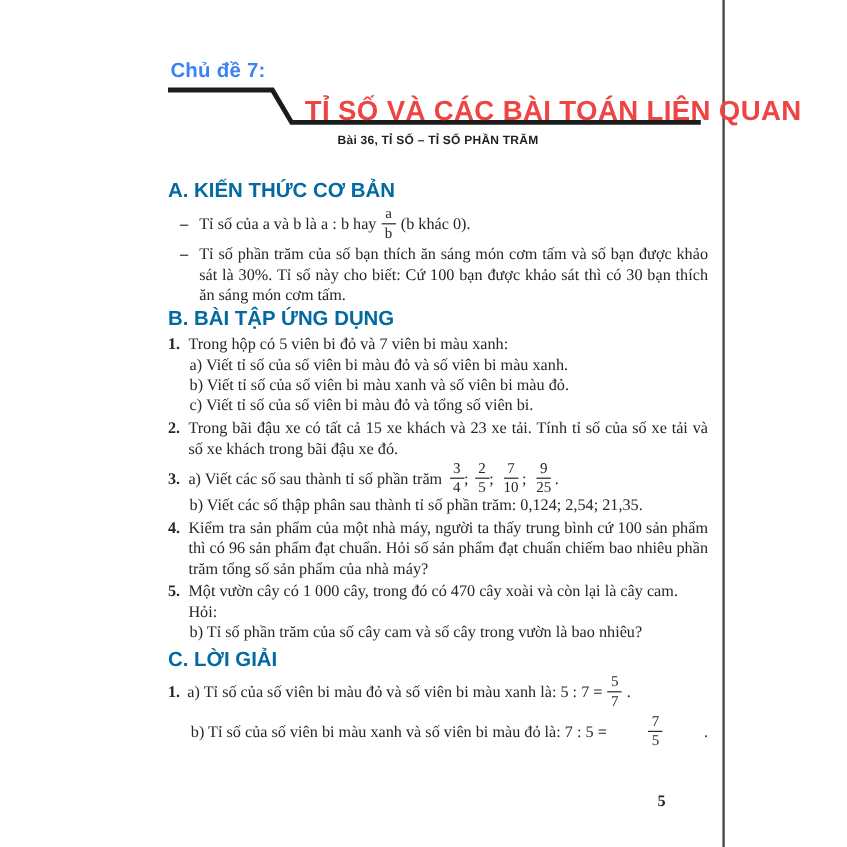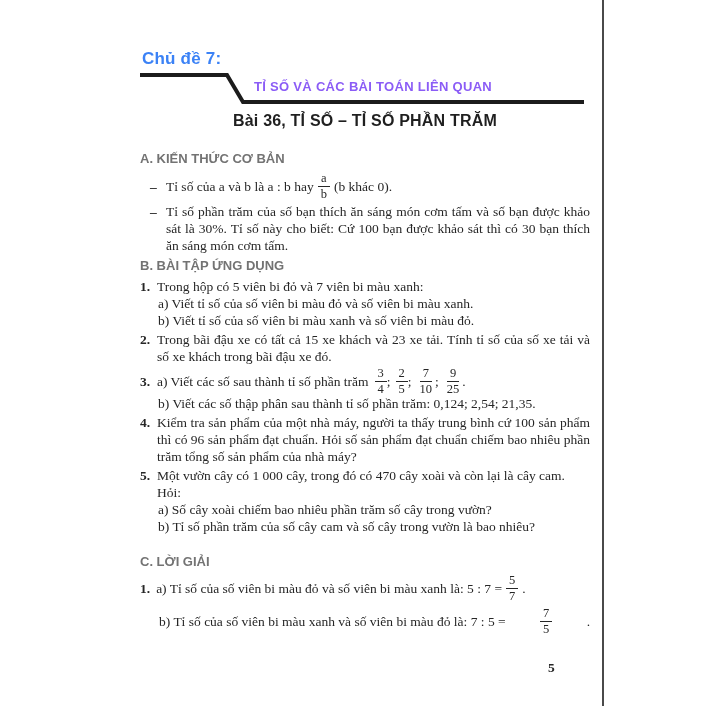--- a/index.html
+++ b/index.html
@@ -20,43 +20,43 @@
   .hdr-svg{position:absolute;left:0;top:0;width:706px;height:145px;}
   .chapter-label{
     position:absolute;left:142px;top:49px;
     font-family:"Liberation Sans", sans-serif;
     font-weight:bold;font-size:17px;color:#3b82f6;
     letter-spacing:0.2px;
   }
   .chapter-title{
     position:absolute;left:254px;top:79px;width:334px;
     font-family:"Liberation Sans", sans-serif;
-    font-weight:bold;font-size:13px;color:#8b5cf6;
+    font-weight:bold;font-size:23px;color:#ef4444;
     letter-spacing:0.3px;white-space:nowrap;
   }
   .lesson-title{
     position:absolute;left:140px;top:112px;width:450px;
     text-align:center;
     font-family:"Liberation Sans", sans-serif;
-    font-weight:bold;font-size:16px;color:#1f1f1f;
+    font-weight:bold;font-size:10px;color:#1f1f1f;
     letter-spacing:0.2px;
   }
 
   
   .content{
     position:absolute;left:140px;top:150px;width:450px;
     font-size:13.5px;line-height:17px;
   }
   .sec-heading{
     font-family:"Liberation Sans", sans-serif;
-    font-weight:bold;font-size:13px;color:#737373;
+    font-weight:bold;font-size:17px;color:#0369a1;
     margin:0 0 5px 0;
   }
   .sec-heading.b{margin-top:3px;margin-bottom:4px;}
-  .sec-heading.c{margin-top:18px;margin-bottom:4px;}
+  .sec-heading.c{margin-top:6px;margin-bottom:4px;}
 
   .dash-item{display:flex;margin-left:10px;}
   .dash-item .marker{width:16px;flex:0 0 16px;font-weight:bold;}
   .dash-item .txt{flex:1;text-align:justify;}
 
   .line-flex{display:flex;align-items:center;column-gap:4px;}
   .knowledge-frac-line{margin-left:10px;height:28px;margin-bottom:3px;}
   .knowledge-frac-line .marker{width:12px;flex:0 0 12px;font-weight:bold;}
 
   .problem{display:flex;margin-top:2px;}
@@ -121,20 +121,21 @@
     </div>
 
     <div class="sec-heading b">B. BÀI TẬP ỨNG DỤNG</div>
 
     <div class="problem">
       <span class="num">1.</span>
       <span class="txt">Trong hộp có 5 viên bi đỏ và 7 viên bi màu xanh:</span>
     </div>
     <div class="sub-line">a) Viết tỉ số của số viên bi màu đỏ và số viên bi màu xanh.</div>
     <div class="sub-line">b) Viết tỉ số của số viên bi màu xanh và số viên bi màu đỏ.</div>
+    <div class="sub-line">c) Viết tỉ số của số viên bi màu đỏ và tổng số viên bi.</div>
 
     <div class="problem">
       <span class="num">2.</span>
       <span class="txt">Trong bãi đậu xe có tất cả 15 xe khách và 23 xe tải. Tính tỉ số của số xe tải và số xe khách trong bãi đậu xe đó.</span>
     </div>
 
     <div class="p3-row">
       <span class="num">3.</span>
       <span class="p3txt">a) Viết các số sau thành tỉ số phần trăm</span>
       <span class="fr-group">
@@ -171,21 +172,20 @@
     <div class="problem">
       <span class="num">4.</span>
       <span class="txt">Kiểm tra sản phẩm của một nhà máy, người ta thấy trung bình cứ 100 sản phẩm thì có 96 sản phẩm đạt chuẩn. Hỏi số sản phẩm đạt chuẩn chiếm bao nhiêu phần trăm tổng số sản phẩm của nhà máy?</span>
     </div>
 
     <div class="problem">
       <span class="num">5.</span>
       <span class="txt">Một vườn cây có 1 000 cây, trong đó có 470 cây xoài và còn lại là cây cam.</span>
     </div>
     <div class="sub-line" style="padding-left:17px;">Hỏi:</div>
-    <div class="sub-line">a) Số cây xoài chiếm bao nhiêu phần trăm số cây trong vườn?</div>
     <div class="sub-line">b) Tỉ số phần trăm của số cây cam và số cây trong vườn là bao nhiêu?</div>
 
     <div class="sec-heading c">C. LỜI GIẢI</div>
 
     <div class="line-flex solution-line">
       <span class="num">1.</span>
       <span>a) Tỉ số của số viên bi màu đỏ và số viên bi màu xanh là: 5 : 7 =</span>
       <span class="frac">
         <span class="fnum">5</span>
         <span class="fden">7</span>

